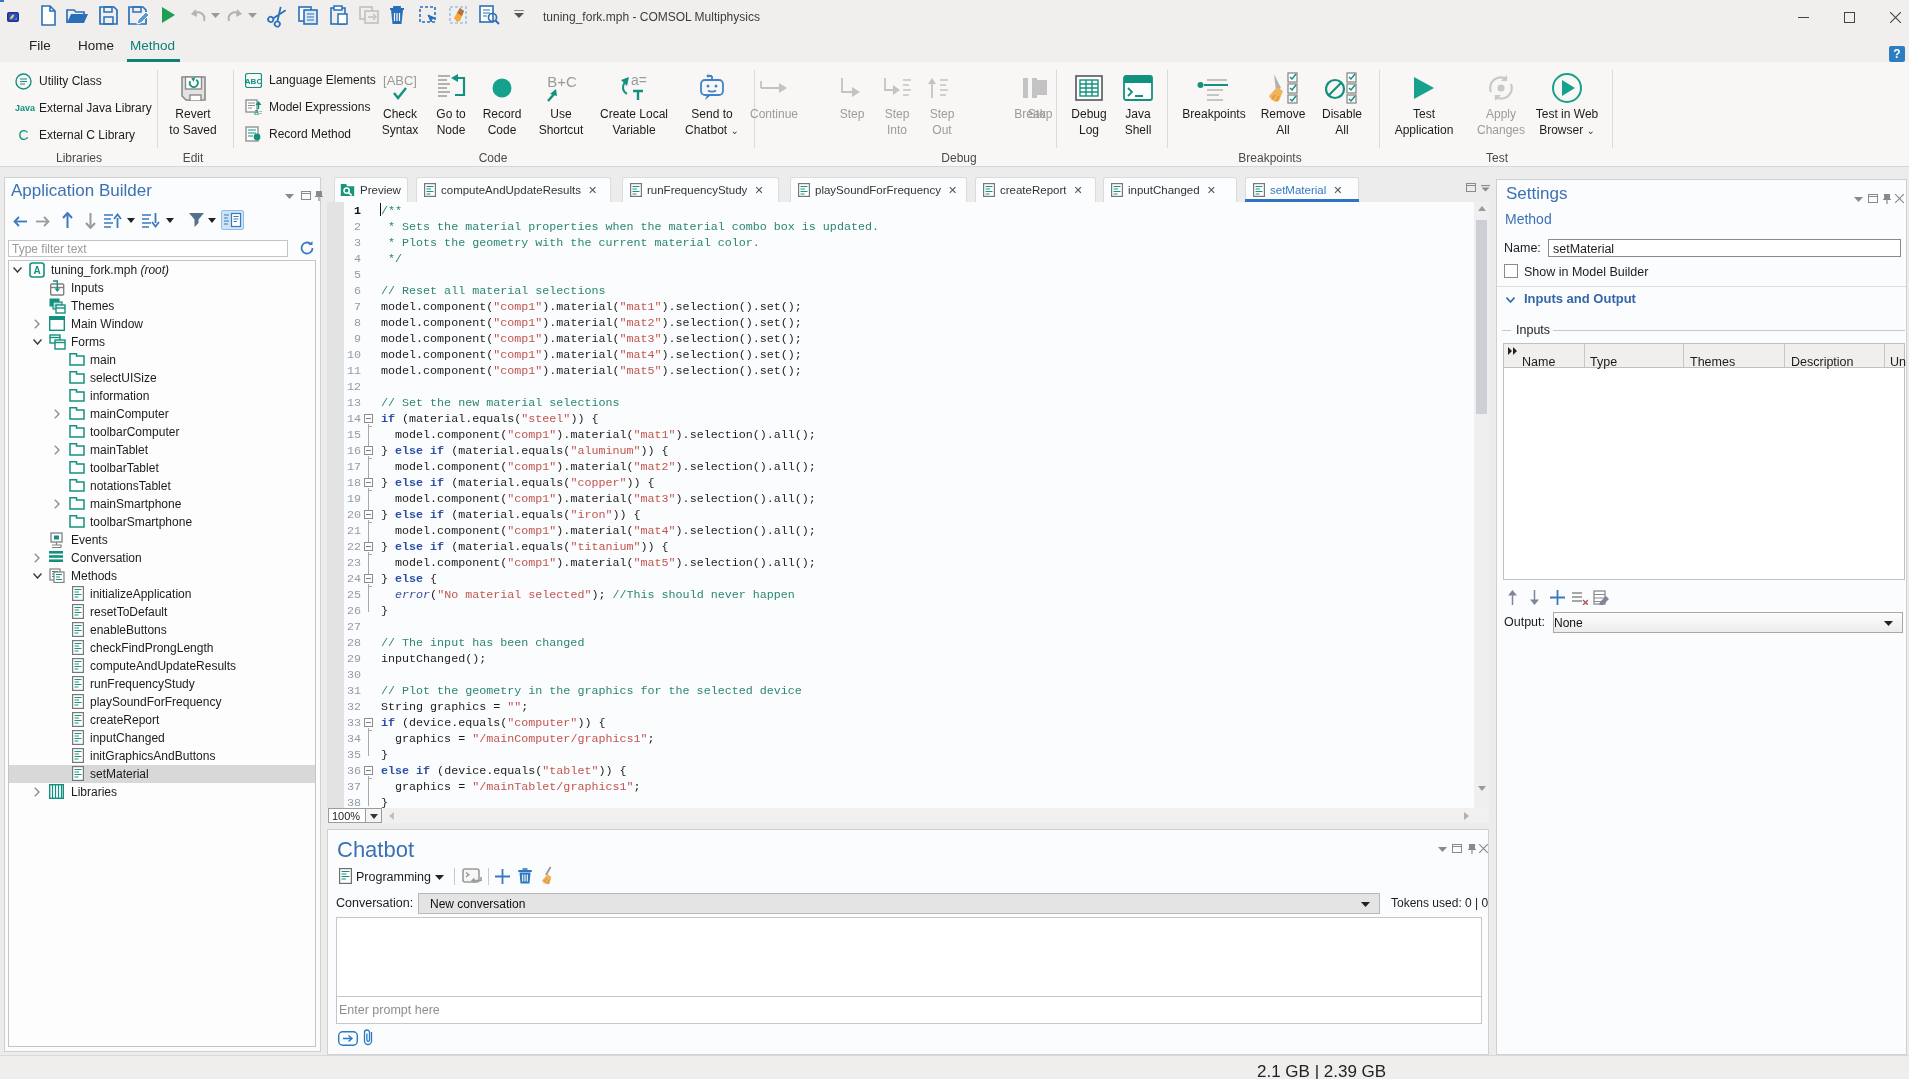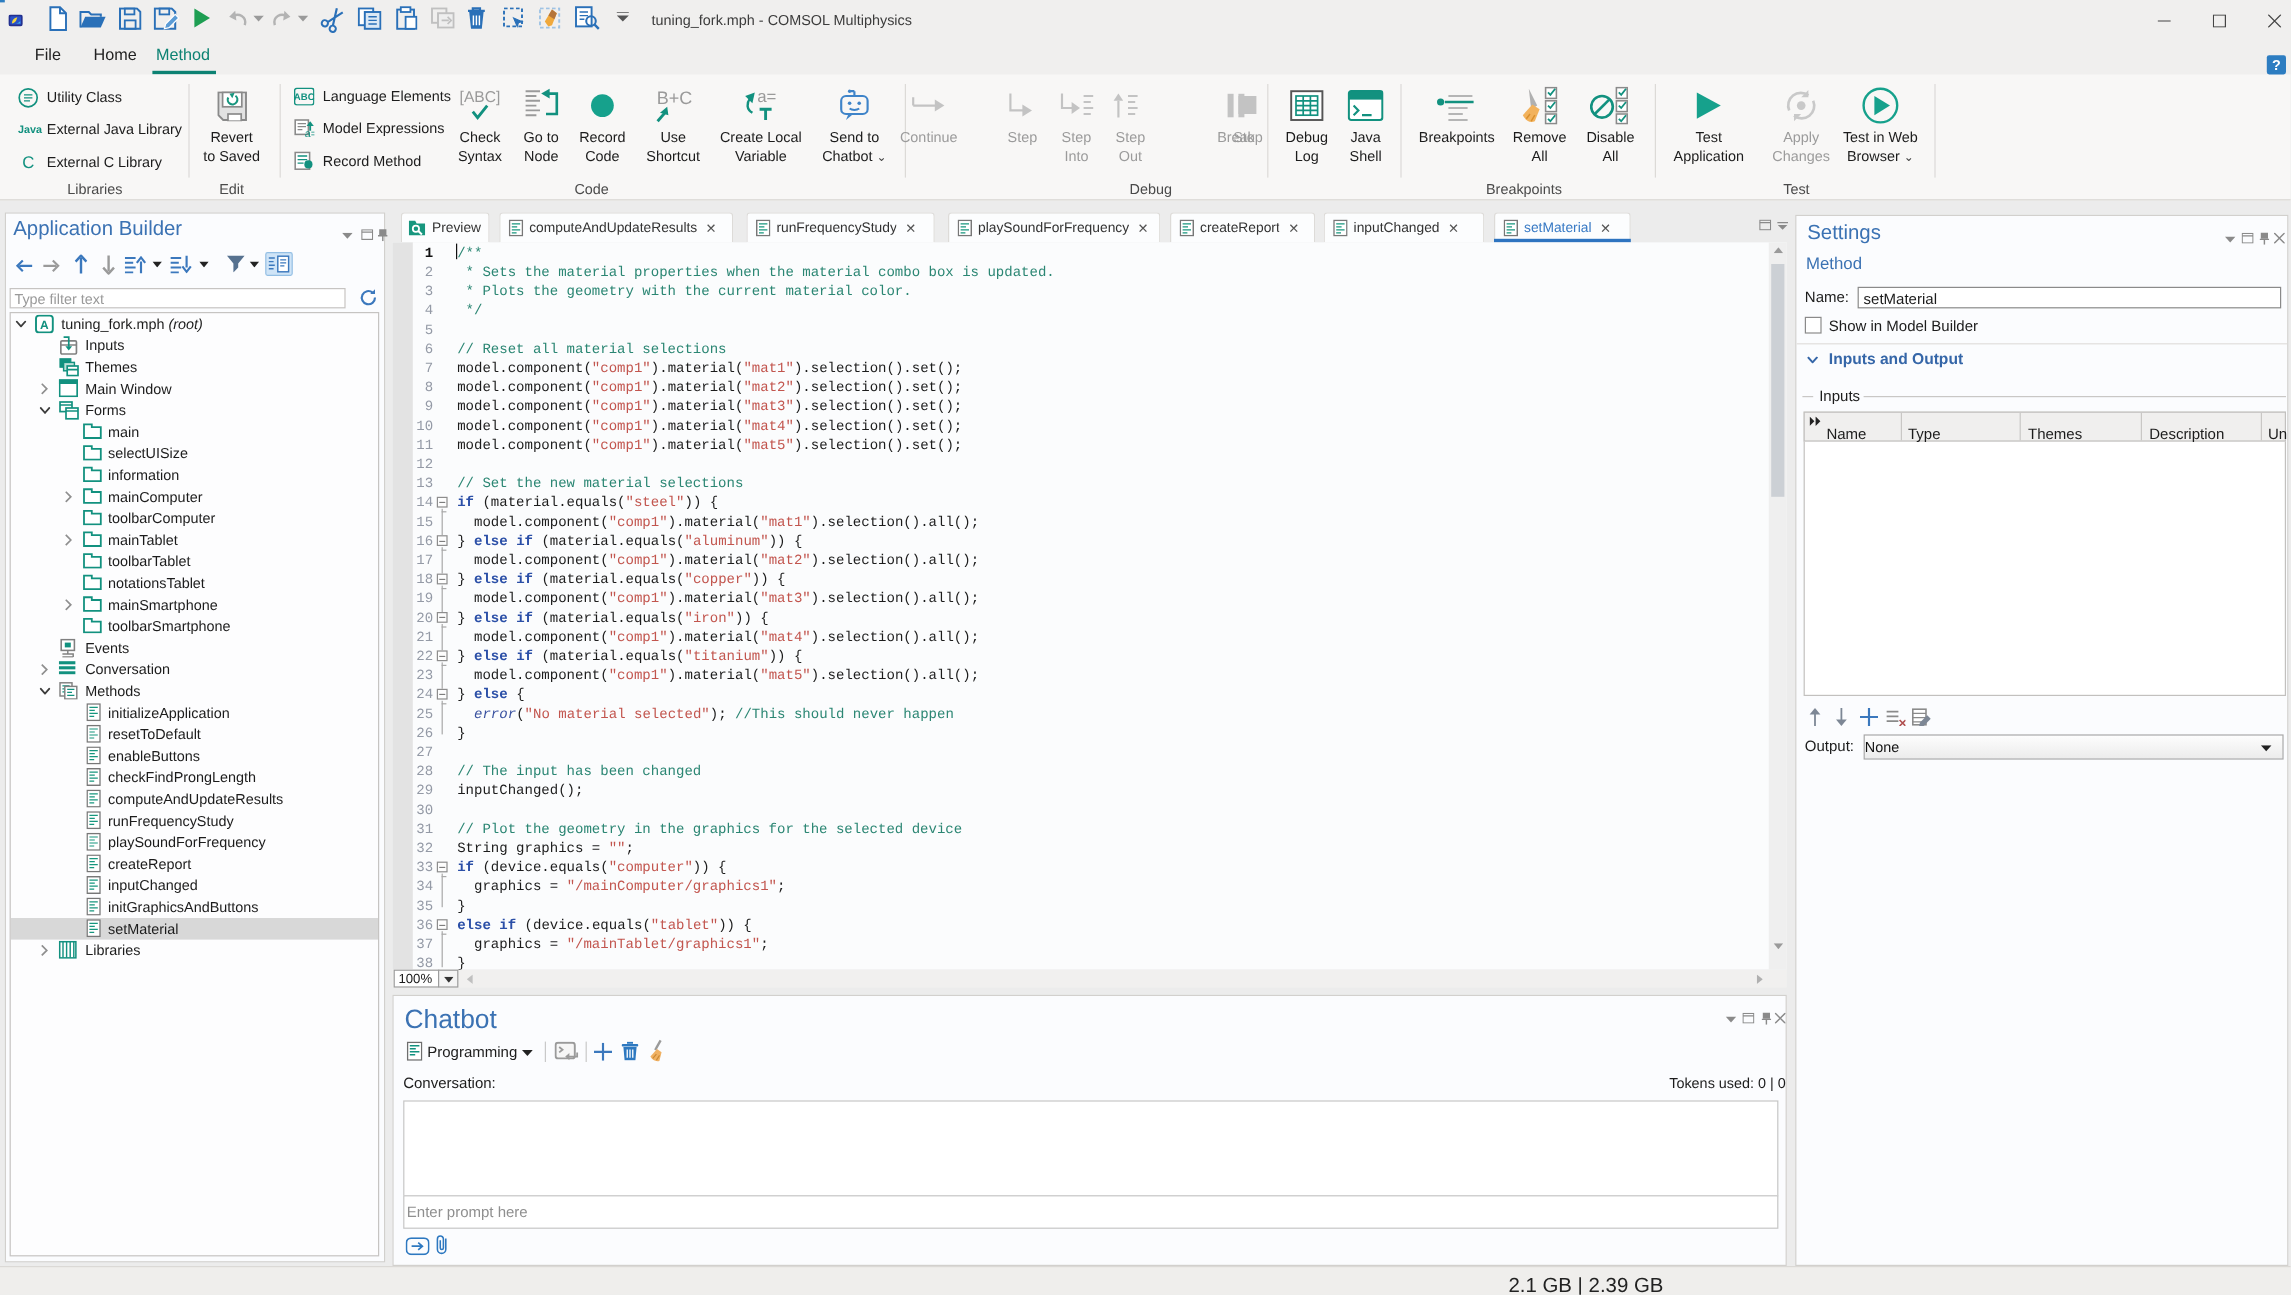--- a/index.html
+++ b/index.html
@@ -1149,20 +1149,23 @@
     </div>
 <div class="ic" style="left:212px;top:36px">
       <svg width="15" height="19" viewBox="0 0 15 19">
         <path d="M10.5 1L6 9" stroke="#9a9a9a" stroke-width="2"></path>
         <path d="M7.5 8.2L2 14.5c1.6 3 4.4 4.3 7.5 3.6l1.8-7.3z" fill="#f0b163"></path>
         <path d="M4 16l3-3.5M7 17.5l2.6-4" stroke="#cd8a34" stroke-width="1"></path>
       </svg>
     </div>
 
 <div class="abs" style="left:8px;top:66px;font-size:12.5px">Conversation:</div>
+<div class="ddgrey" style="left:90px;top:63px;width:962px;height:21px;padding-left:11px">New conversation<svg width="9" height="6" style="position:absolute;right:9px;top:8px">
+        <path d="M0 0l4.5 5L9 0z" fill="#222"></path>
+      </svg></div>
 <div class="abs" style="left:1063px;top:66px;font-size:12px;white-space:nowrap">Tokens used:</div>
 <div class="abs" style="left:1137px;top:66px;font-size:12px;white-space:nowrap">0 | 0</div>
 
 <div class="abs" style="left:8px;top:87px;width:1146px;height:80px;background:#fff;border:1px solid #c6c6c6"></div>
 <div class="abs" style="left:8px;top:166px;width:1146px;height:28px;background:#fff;border:1px solid #c6c6c6"></div>
 <div class="abs" style="left:11px;top:173px;font-size:12.5px;color:#8f8f8f">Enter prompt here</div>
 <div class="ic" style="left:10px;top:201px">
       <svg width="20" height="15">
         <rect x="0.7" y="0.7" width="18.6" height="13.6" rx="4" fill="none" stroke="#2d78c0" stroke-width="1.4"></rect>
         <path d="M5 7.5h8M10.5 4.5l3.5 3-3.5 3" fill="none" stroke="#2d78c0" stroke-width="1.4"></path>

